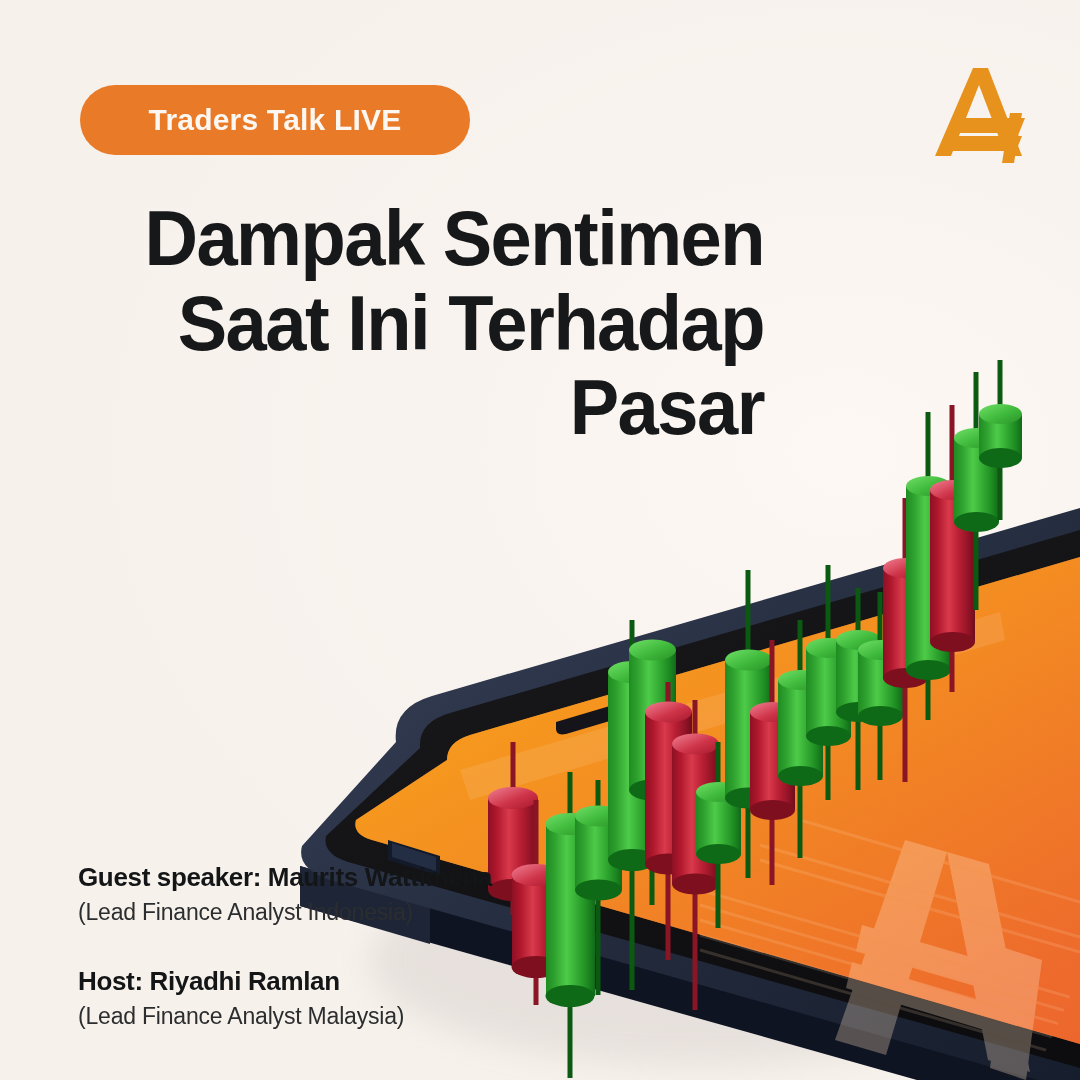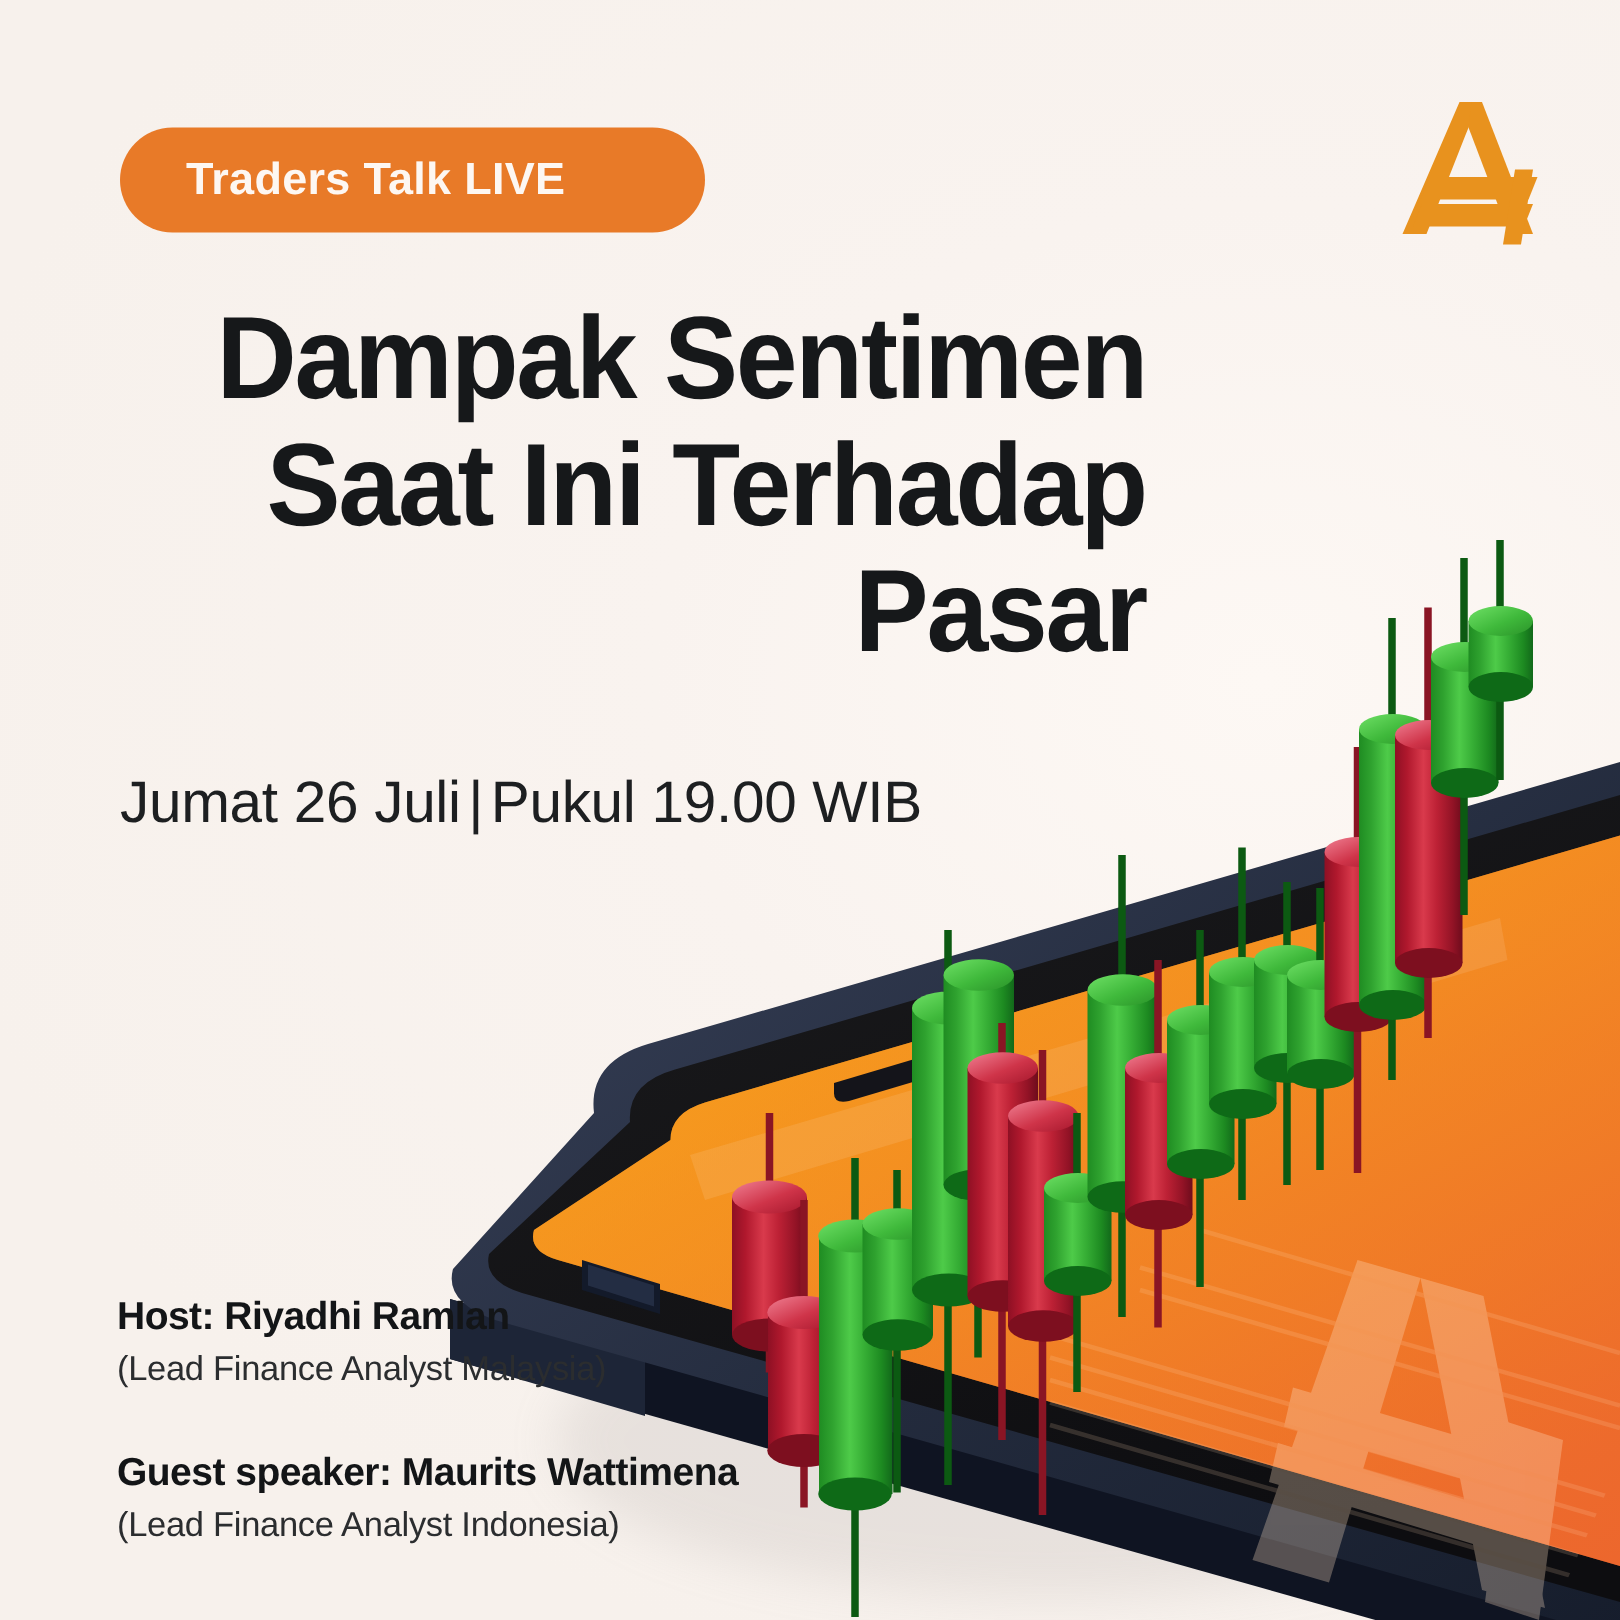--- a/index.html
+++ b/index.html
@@ -21,21 +21,21 @@
   
   .artwork{position:absolute;left:0;top:0;width:1080px;height:1080px;pointer-events:none;}
 
   
   .badge{
     position:absolute;left:80px;top:85px;
     height:70px;min-width:390px;
     box-sizing:border-box;
     background:#e87a28;
     border-radius:36px;
-    display:flex;align-items:center;justify-content:flex-start;
+    display:flex;align-items:center;justify-content:center;
     padding:0 44px;
   }
   .badge-label{
     color:#fdf7f2;
     font-size:30px;
     font-weight:bold;
     letter-spacing:.2px;
     white-space:nowrap;
     font-family:"Liberation Sans", sans-serif;
   }
@@ -377,28 +377,25 @@
       <path d="M84 55 h12 l-8 50 h-12 z"></path>
     </g>
   </svg>
 
   <div class="headline">
     <span class="headline-line">Dampak Sentimen</span>
     <span class="headline-line">Saat Ini Terhadap</span>
     <span class="headline-line">Pasar</span>
   </div>
 
-  <div class="schedule">
-    <span>Jumat 26 Juli</span><span class="sep">|</span><span>Pukul 19.00 WIB</span>
-  </div>
 
   <div class="speakers">
+    <div class="spk-block">
+      <p class="spk-name">Guest speaker: Maurits Wattimena</p>
+      <p class="spk-role">(Lead Finance Analyst Indonesia)</p>
+    </div>
     <div class="spk-block">
       <p class="spk-name">Host: Riyadhi Ramlan</p>
       <p class="spk-role">(Lead Finance Analyst Malaysia)</p>
     </div>
-    <div class="spk-block">
-      <p class="spk-name">Guest speaker: Maurits Wattimena</p>
-      <p class="spk-role">(Lead Finance Analyst Indonesia)</p>
-    </div>
   </div>
 
 </div>
 
 </body></html>

